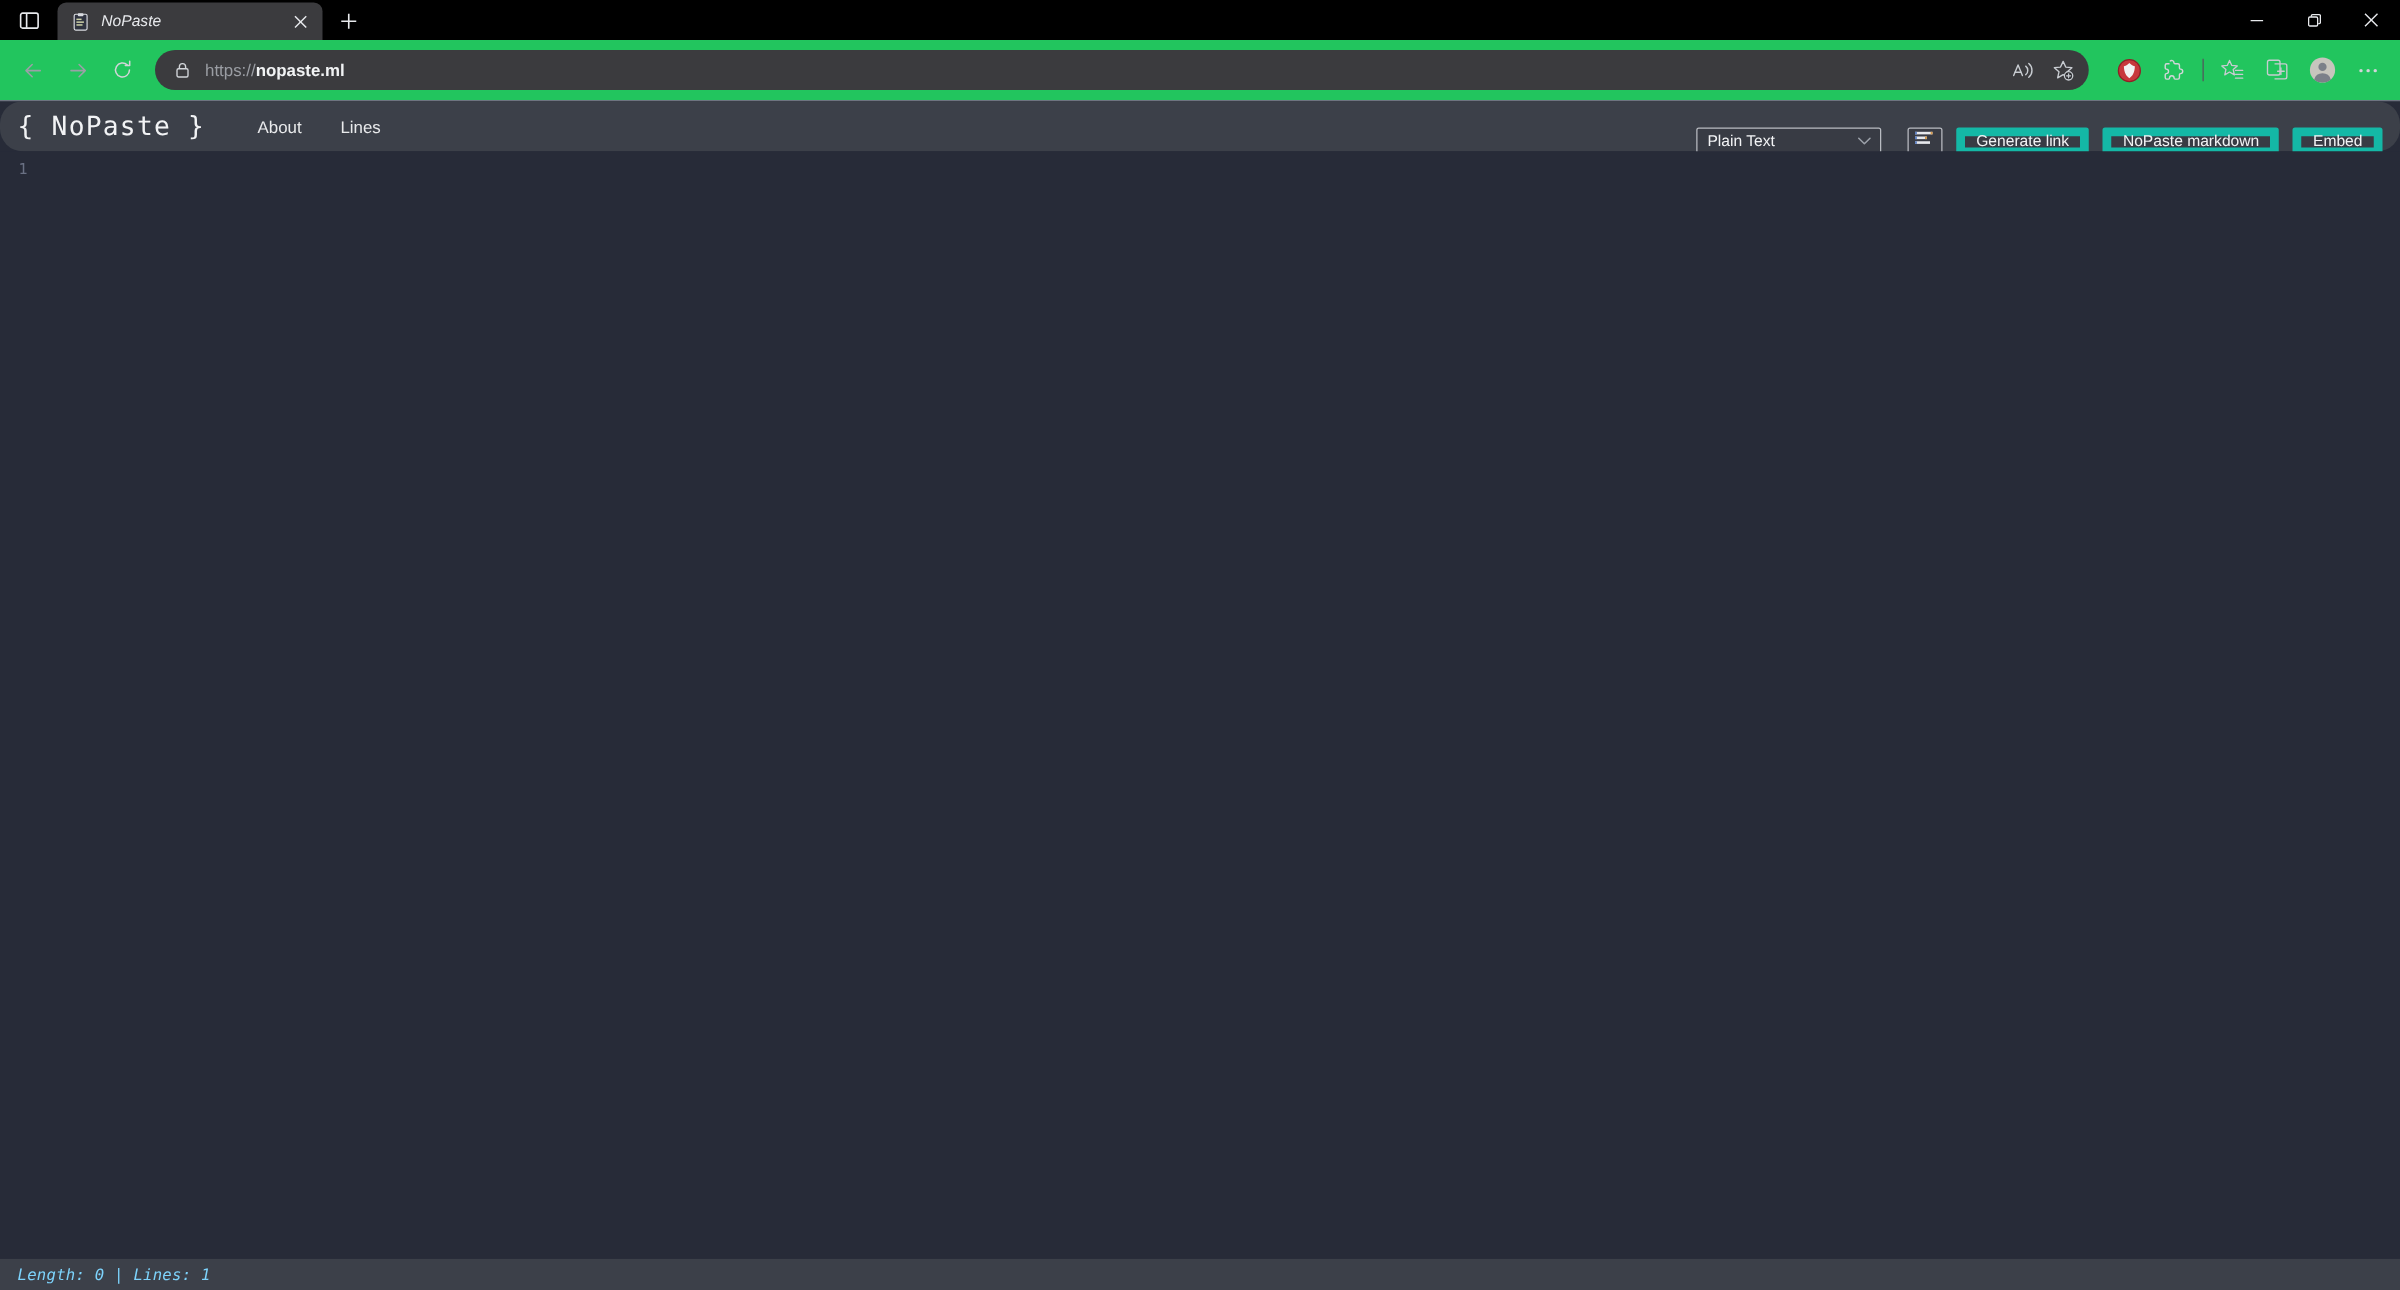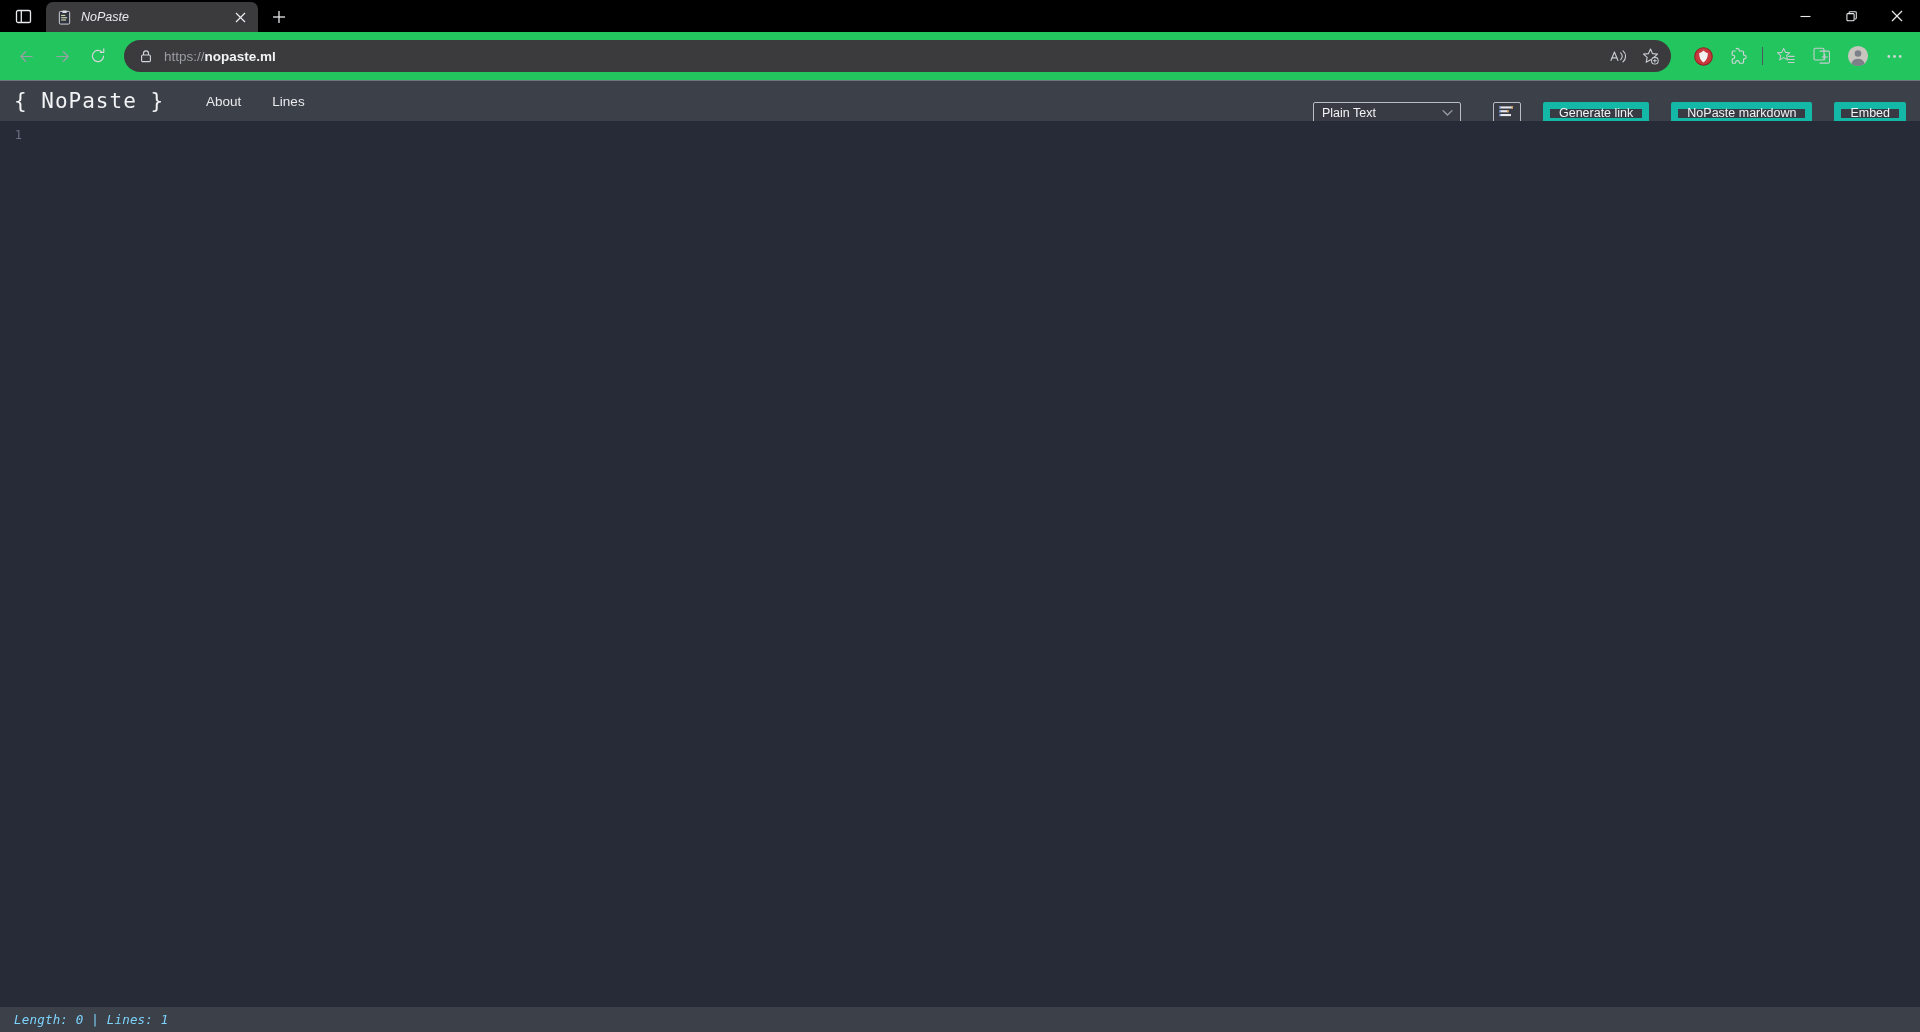--- a/index.html
+++ b/index.html
@@ -77,33 +77,33 @@
   .chrome-right { display:flex; align-items:center; gap:0; padding-left:6px; }
   .sep { width:1px; height:18px; background:#53565c; margin:0 5px; }
 
   
   #page { flex:1 1 auto; display:flex; flex-direction:column; min-height:0; background:#272b38; }
 
   .np-topline { height:1px; background:#6e7480; flex:0 0 1px; }
 
   .np-nav {
     flex:0 0 40px; height:40px; background:#3c4049;
-    display:flex; align-items:center; padding:0 14px;
+    display:flex; align-items:center; padding:0 14px;border-radius:18px;
   }
   .np-logo {
     font-family:"DejaVu Sans Mono","Liberation Mono",monospace;
     font-size:21px; color:#f2f3f5; letter-spacing:1px; white-space:nowrap;
     margin-right:42px; cursor:pointer;
   }
   .np-links { display:flex; align-items:center; gap:31px; }
   .np-link {
     font-size:13.5px; color:#e9eaec; text-decoration:none; cursor:pointer;
     font-family:"Liberation Sans", sans-serif; white-space:nowrap;
   }
-  .np-tools { margin-left:auto; display:flex; align-items:center; gap:22px;margin-top:24px; }
+  .np-tools { margin-left:auto; display:flex; align-items:center; gap:11px;margin-top:24px; }
 
   .np-select {
     width:148px; height:23px; background:#383b44;
     border:1px solid #b9bcc2; border-radius:2px;
     display:flex; align-items:center; padding:0 6px 0 8px;
     font-size:12.5px; color:#f2f3f5; cursor:pointer;
     font-family:"Liberation Sans", sans-serif;
   }
   .np-select .lbl { flex:1 1 auto; white-space:nowrap; overflow:hidden; }
   .np-select .chev { flex:0 0 12px; display:flex; align-items:center; justify-content:center; }

